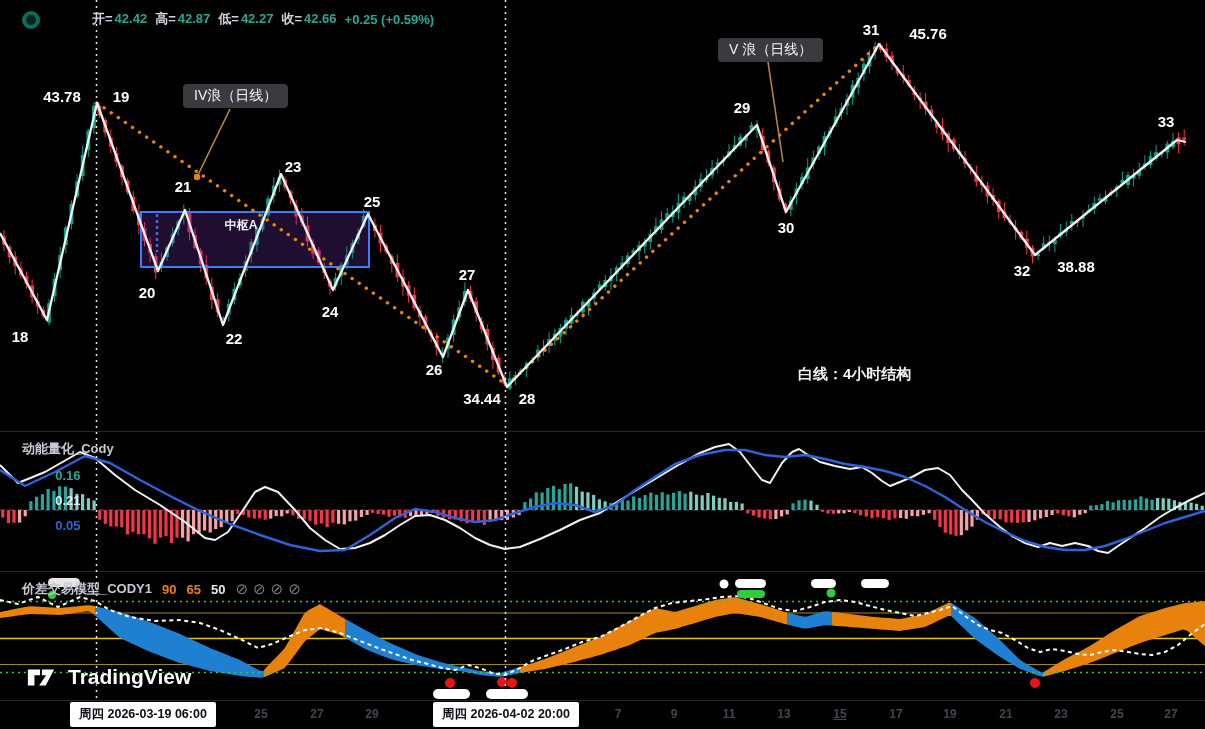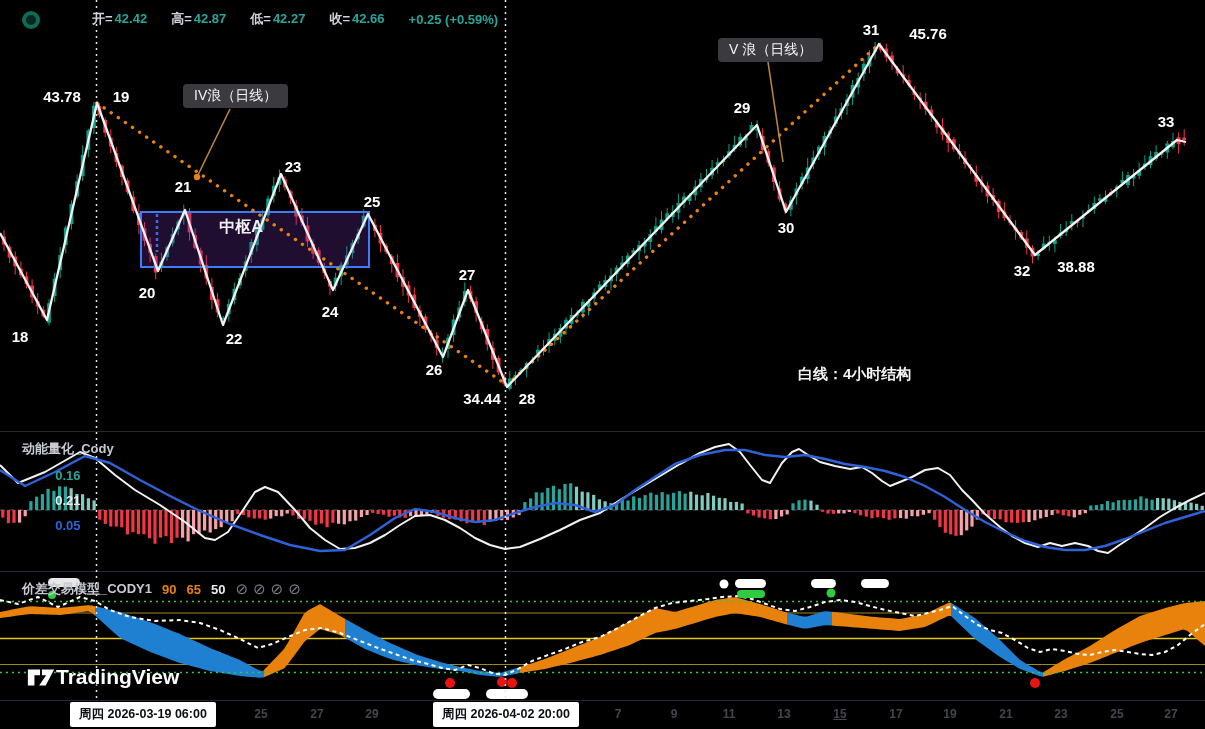--- a/index.html
+++ b/index.html
@@ -1,34 +1,34 @@
 <!DOCTYPE html>
 <html><head>
 <meta charset="utf-8">
 <style>
   html,body{margin:0;padding:0;background:#000;}
   #app{position:relative;width:1205px;height:729px;background:#000;overflow:hidden;
        font-family:"Liberation Sans",sans-serif;}
   #chart{position:absolute;left:0;top:0;}
   .abs{position:absolute;}
-  .hdr{left:92px;top:10px;display:flex;gap:24px;font-size:13px;font-weight:bold;color:#cfd3dc;align-items:center;}
+  .hdr{left:92px;top:10px;display:flex;gap:8px;font-size:13px;font-weight:bold;color:#cfd3dc;align-items:center;}
   .hdr .val{margin-left:2px;}
   .legend-dot{left:22px;top:11px;width:10px;height:10px;border-radius:50%;
       background:#06261f;border:4px solid #0e6b57;}
   .wave-label{background:rgba(62,62,66,.95);color:#f2f3f5;font-size:14px;font-weight:normal;
       padding:3px 11px;border-radius:4px;white-space:nowrap;}
   .pnum{transform:translateX(-50%);color:#fff;font-size:15px;font-weight:bold;
       text-shadow:0 1px 2px #000;white-space:nowrap;}
   .plab{transform:translateX(-50%);color:#fff;font-size:15px;font-weight:bold;
       text-shadow:0 1px 2px #000;white-space:nowrap;}
-  .hubtxt{transform:translateX(-50%);color:#efeff4;font-size:16px;font-weight:bold;}
+  .hubtxt{transform:translateX(-50%);color:#efeff4;font-size:12px;font-weight:bold;}
   .note{color:#f2f2f2;font-size:15px;font-weight:bold;}
   .ptitle{display:flex;gap:10px;align-items:center;font-size:13px;font-weight:bold;color:#c6cad2;}
   .icons{display:flex;gap:5px;color:#7a7e87;font-size:15px;font-weight:normal;}
-  .logo{left:26px;top:665px;display:flex;gap:0;align-items:center;color:#fdfdfd;
+  .logo{left:26px;top:665px;display:flex;gap:12px;align-items:center;color:#fdfdfd;
       font-size:21px;font-weight:bold;text-shadow:0 1px 3px #000;}
   .tooltip{top:702px;background:#fff;color:#0b0e14;font-size:12.5px;font-weight:bold;
       padding:4px 9px;border-radius:2px;white-space:nowrap;}
   .axlab{top:707px;transform:translateX(-50%);color:#42474f;font-size:12px;font-weight:bold;}
 </style>
 </head>
 <body>
 
 <div id="app">
   <svg id="chart" width="1205" height="729">

